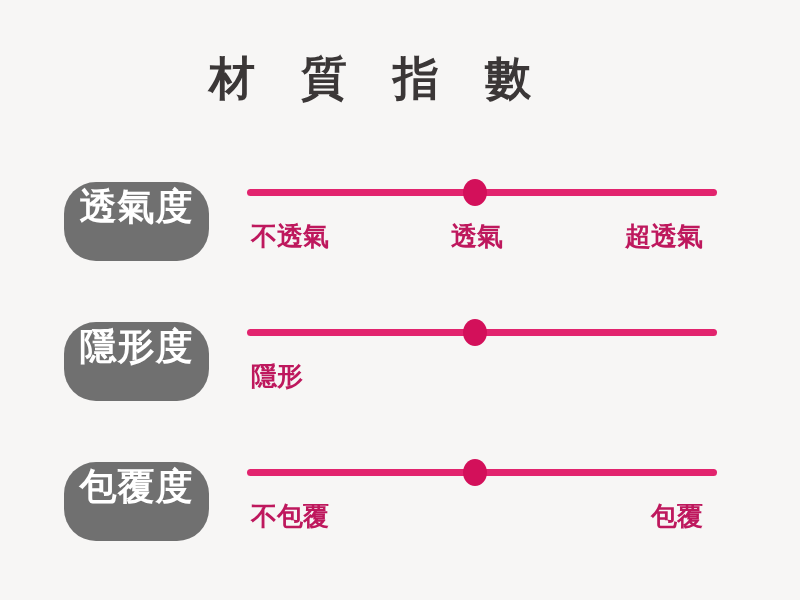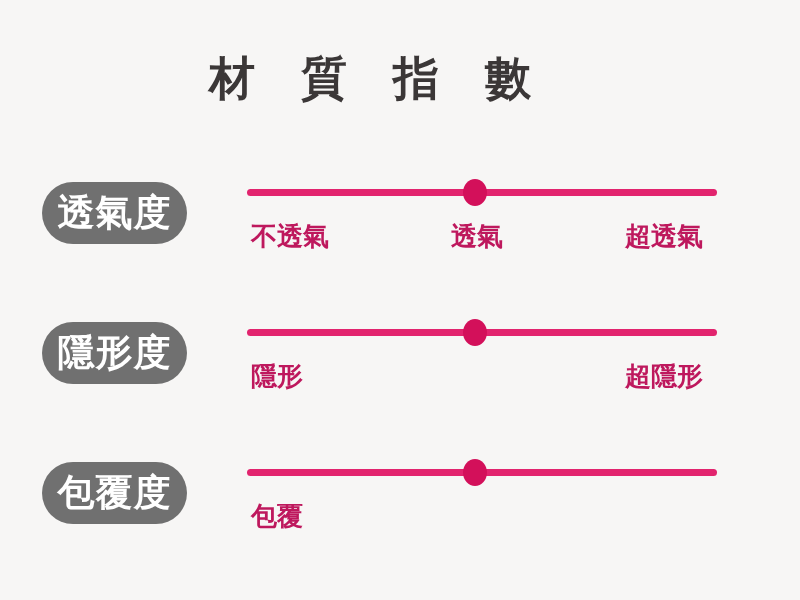--- a/index.html
+++ b/index.html
@@ -28,25 +28,25 @@
   }
   .row {
     position: absolute;
     left: 0; right: 0; height: 0;
   }
   .row.r1 { top: 193px; }
   .row.r2 { top: 333px; }
   .row.r3 { top: 473px; }
   .pill {
     position: absolute;
-    left: 42px; top: -11px;
-    width: 145px; height: 62px;
+    left: 64px; top: -11px;
+    width: 145px; height: 79px;
     background: #707070;
     border-radius: 32px;
-    display: flex; align-items: center; justify-content: center;
+    display: flex; align-items: flex-start; justify-content: center;
     color: #FFFFFF;
     font-size: 37px;
     font-weight: bold;
     letter-spacing: 1px;
     white-space: nowrap;
   }
   .track {
     position: absolute;
     left: 247px; top: -4px;
     width: 470px; height: 7px;
@@ -98,29 +98,29 @@
 
   <div class="row r2">
     <div class="pill">
       <span>隱形度</span>
     </div>
     <div class="track">
       <div class="marker"></div>
     </div>
     <div class="labels">
       <span class="scale-label">隱形</span>
-      <span class="scale-label">超隱形</span>
     </div>
   </div>
 
   <div class="row r3">
     <div class="pill">
       <span>包覆度</span>
     </div>
     <div class="track">
       <div class="marker"></div>
     </div>
     <div class="labels">
+      <span class="scale-label">不包覆</span>
       <span class="scale-label">包覆</span>
     </div>
   </div>
 
 </div>
 
 </body></html>

